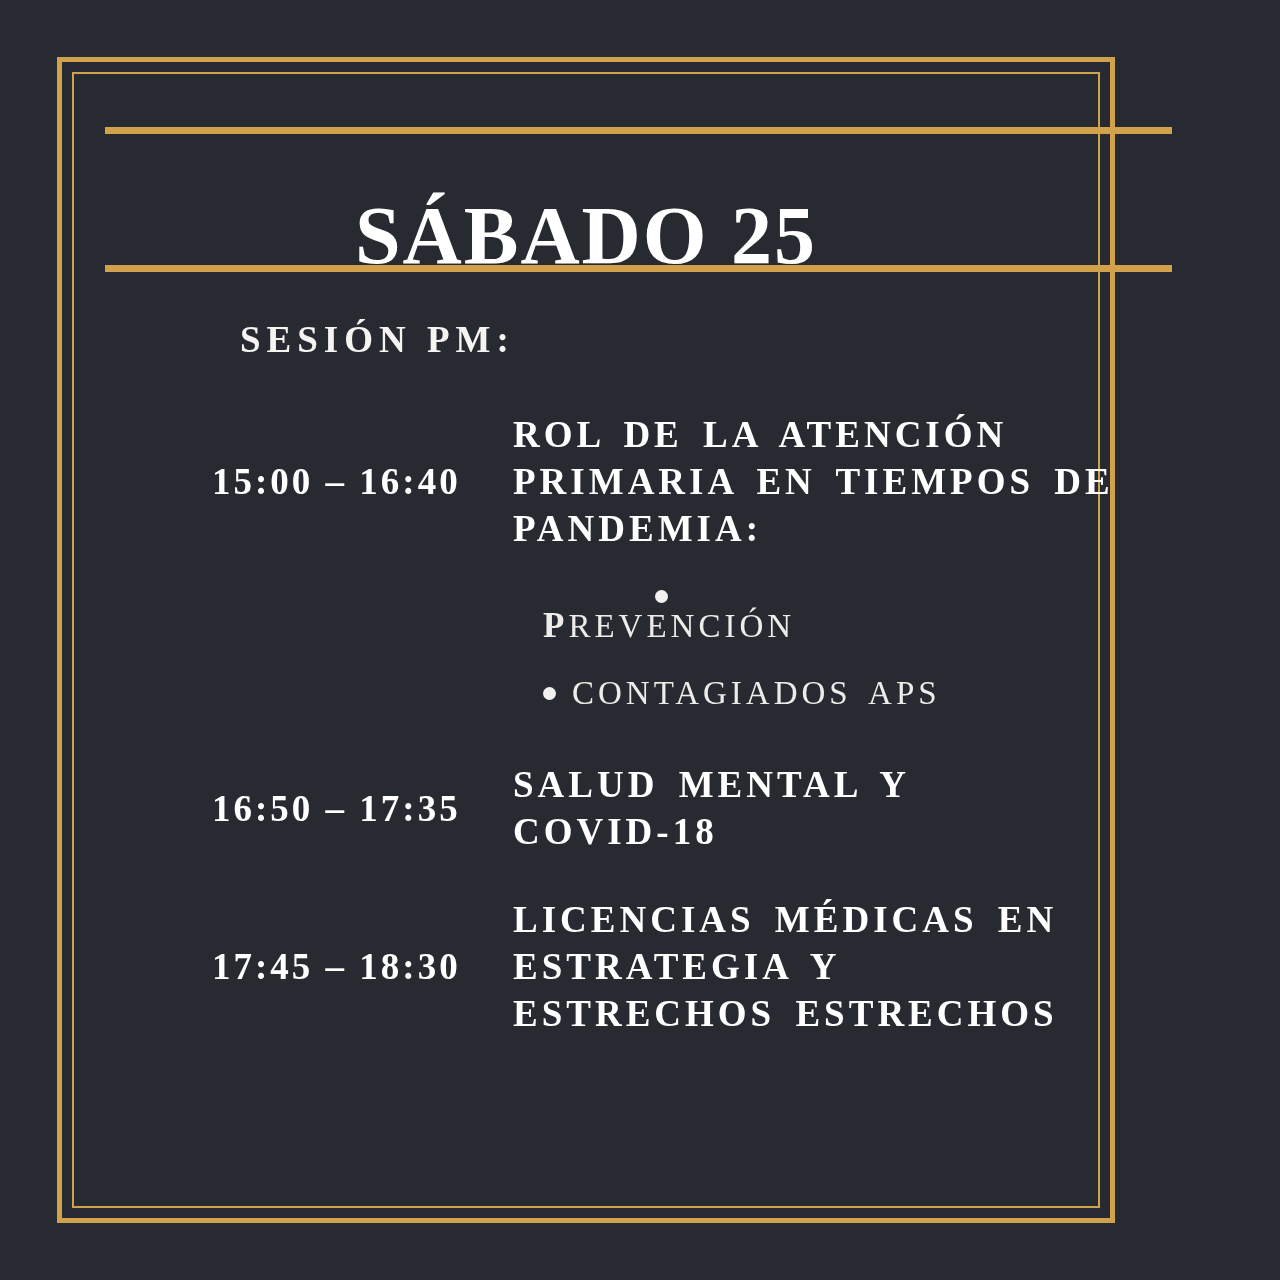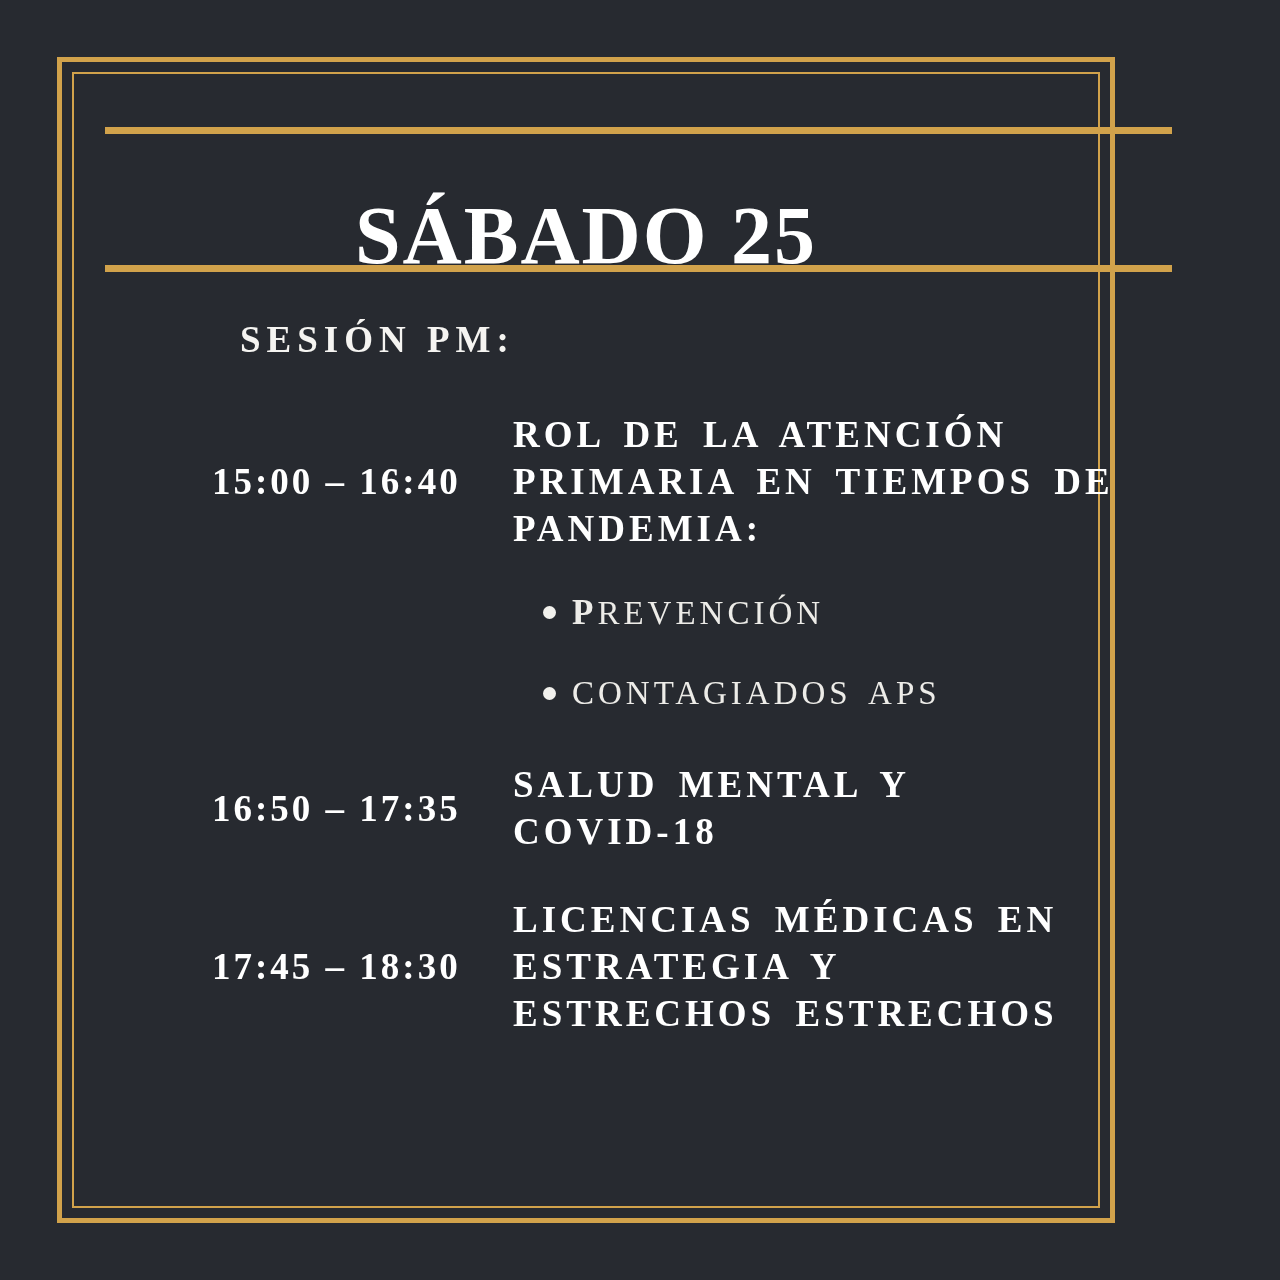--- a/index.html
+++ b/index.html
@@ -69,21 +69,21 @@
     font-size:37px;font-weight:700;
     letter-spacing:4px;word-spacing:7px;
     line-height:47px;
     max-width:640px;
   }
   .bullet-row{
     position:absolute;left:543px;
     display:flex;align-items:center;
     color:var(--muted);
   }
-  .bullet-0{top:590px;}
+  .bullet-0{top:590px;flex-direction:column;}
   .bullet-1{top:672px;}
   .bullet-dot{
     width:13px;height:13px;border-radius:50%;
     background:#f2f1ed;
     margin-right:16px;
     flex:0 0 13px;
   }
   .bullet-text{
     font-size:33px;font-weight:400;
     letter-spacing:4px;word-spacing:6px;

